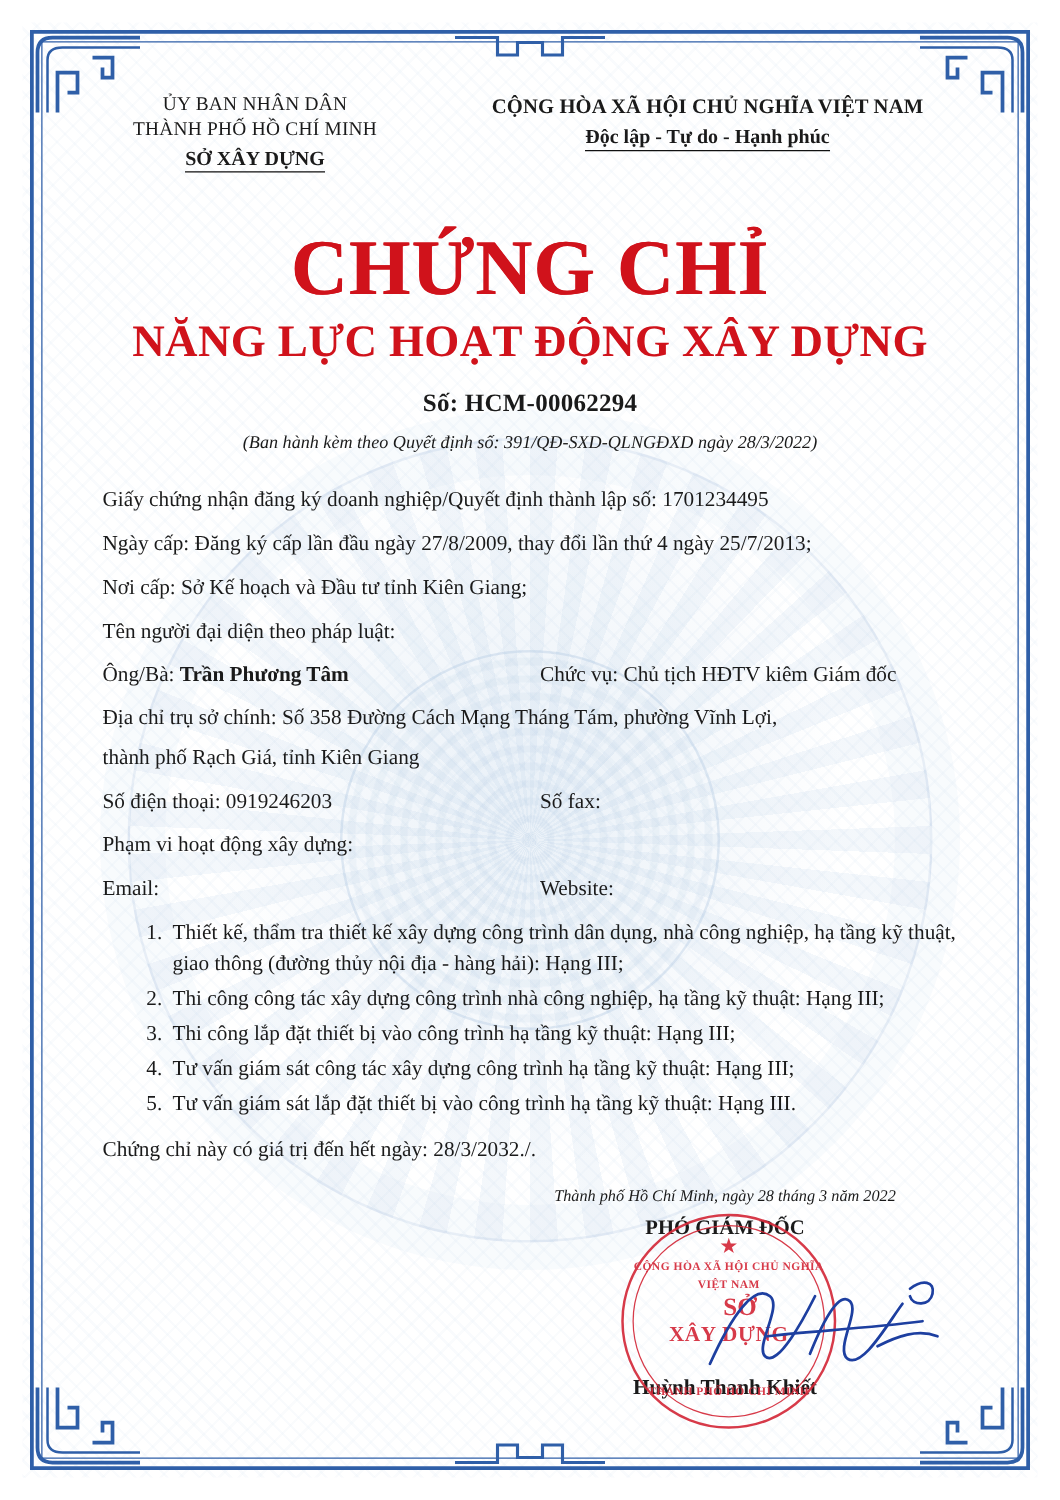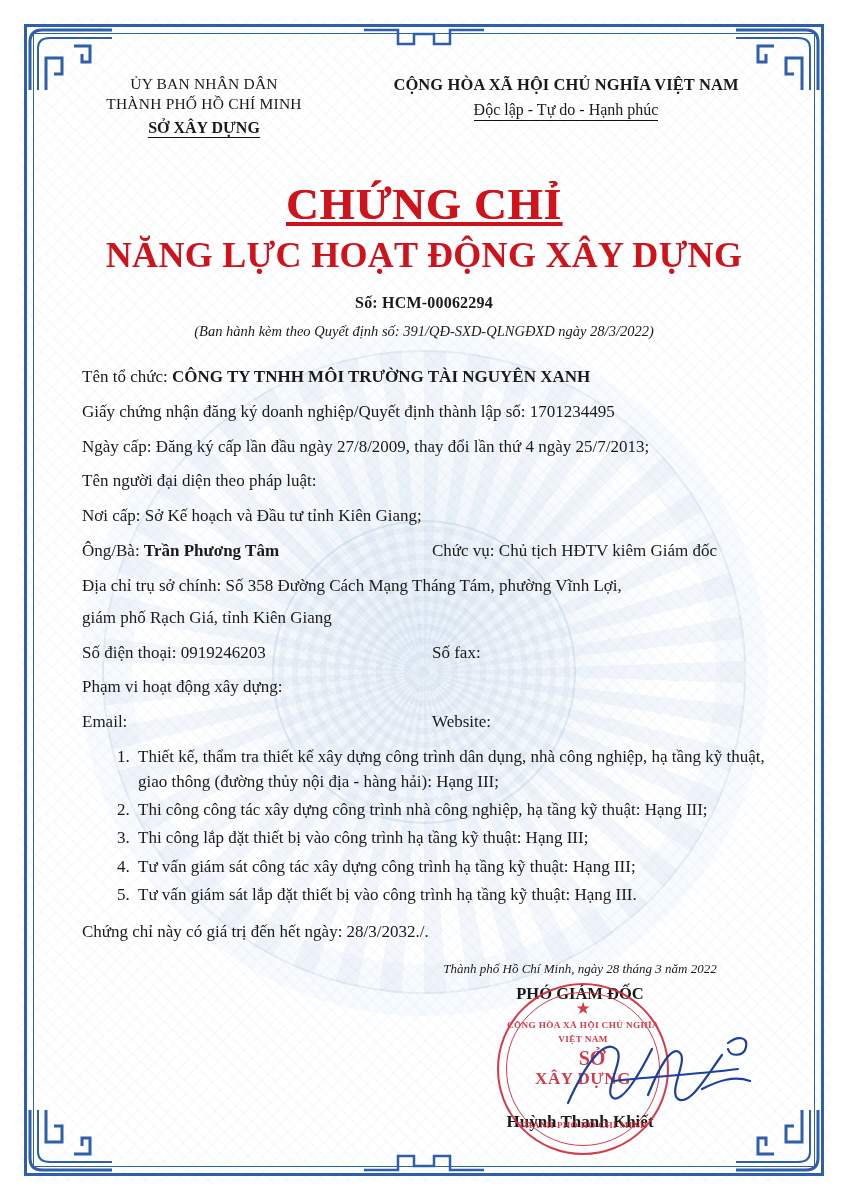--- a/index.html
+++ b/index.html
@@ -118,44 +118,43 @@
   .mh-left .l1 { font-size: 15.5px; letter-spacing: .2px; }
   .mh-left .l2 { font-size: 15.5px; letter-spacing: .2px; }
   .mh-left .l3 {
     font-size: 16px; font-weight: bold; margin-top: 2px;
     display: inline-block;
   }
   .mh-left .l3 .ul { border-bottom: 1.4px solid #111; padding-bottom: 1px; }
 
   .mh-right .r1 { font-size: 16.5px; font-weight: bold; letter-spacing: .1px; }
   .mh-right .r2 {
-    font-size: 16px; font-weight: normal; margin-top: 2px;
+    font-size: 16px; font-weight: bold; margin-top: 2px;
     display: inline-block;
   }
   .mh-right .r2 .ul { border-bottom: 1.4px solid #111; padding-bottom: 2px; }
 
   .title-block { text-align: center; margin-top: 44px; }
   .title-main {
     color: #d0121b;
-    font-size: 45px;
+    font-size: 63px;
     font-weight: bold;
     letter-spacing: 1px;
     line-height: 1.02;
     text-shadow: 0.5px 0 0 #d0121b;
-    text-decoration: underline;
   }
   .title-sub {
     color: #d0121b;
     font-size: 36px;
     font-weight: bold;
     margin-top: 6px;
     letter-spacing: .3px;
   }
   .title-no {
-    font-size: 16px;
+    font-size: 20px;
     font-weight: bold;
     margin-top: 18px;
     letter-spacing: .2px;
   }
   .title-ref {
     font-size: 14.5px;
     font-style: italic;
     margin-top: 11px;
   }
 
@@ -353,42 +352,38 @@
     </div>
 
     <div class="title-block">
       <div class="title-main">CHỨNG CHỈ</div>
       <div class="title-sub">NĂNG LỰC HOẠT ĐỘNG XÂY DỰNG</div>
       <div class="title-no">Số: HCM-00062294</div>
       <div class="title-ref">(Ban hành kèm theo Quyết định số: 391/QĐ-SXD-QLNGĐXD ngày 28/3/2022)</div>
     </div>
 
     <div class="body">
-      <div class="row">
-        <span>Tên tổ chức:</span>
-        <span class="b">CÔNG TY TNHH MÔI TRƯỜNG TÀI NGUYÊN XANH</span>
-      </div>
       <div class="row">Giấy chứng nhận đăng ký doanh nghiệp/Quyết định thành lập số: 1701234495</div>
       <div class="row">Ngày cấp: Đăng ký cấp lần đầu ngày 27/8/2009, thay đổi lần thứ 4 ngày 25/7/2013;</div>
+      <div class="row">Nơi cấp: Sở Kế hoạch và Đầu tư tỉnh Kiên Giang;</div>
       <div class="row">Tên người đại diện theo pháp luật:</div>
-      <div class="row">Nơi cấp: Sở Kế hoạch và Đầu tư tỉnh Kiên Giang;</div>
 
       <div class="row two-col">
         <div class="c1">
           <span>Ông/Bà:</span>
           <span class="b">Trần Phương Tâm</span>
         </div>
         <div class="c2">
           <span>Chức vụ:</span>
           <span>Chủ tịch HĐTV kiêm Giám đốc</span>
         </div>
       </div>
 
       <div class="row tight">Địa chỉ trụ sở chính: Số 358 Đường Cách Mạng Tháng Tám, phường Vĩnh Lợi,</div>
-      <div class="row">giám phố Rạch Giá, tỉnh Kiên Giang</div>
+      <div class="row">thành phố Rạch Giá, tỉnh Kiên Giang</div>
 
       <div class="row two-col">
         <div class="c1">Số điện thoại: 0919246203</div>
         <div class="c2">Số fax:</div>
       </div>
 
       <div class="row">Phạm vi hoạt động xây dựng:</div>
 
       <div class="row two-col">
         <div class="c1">Email:</div>

